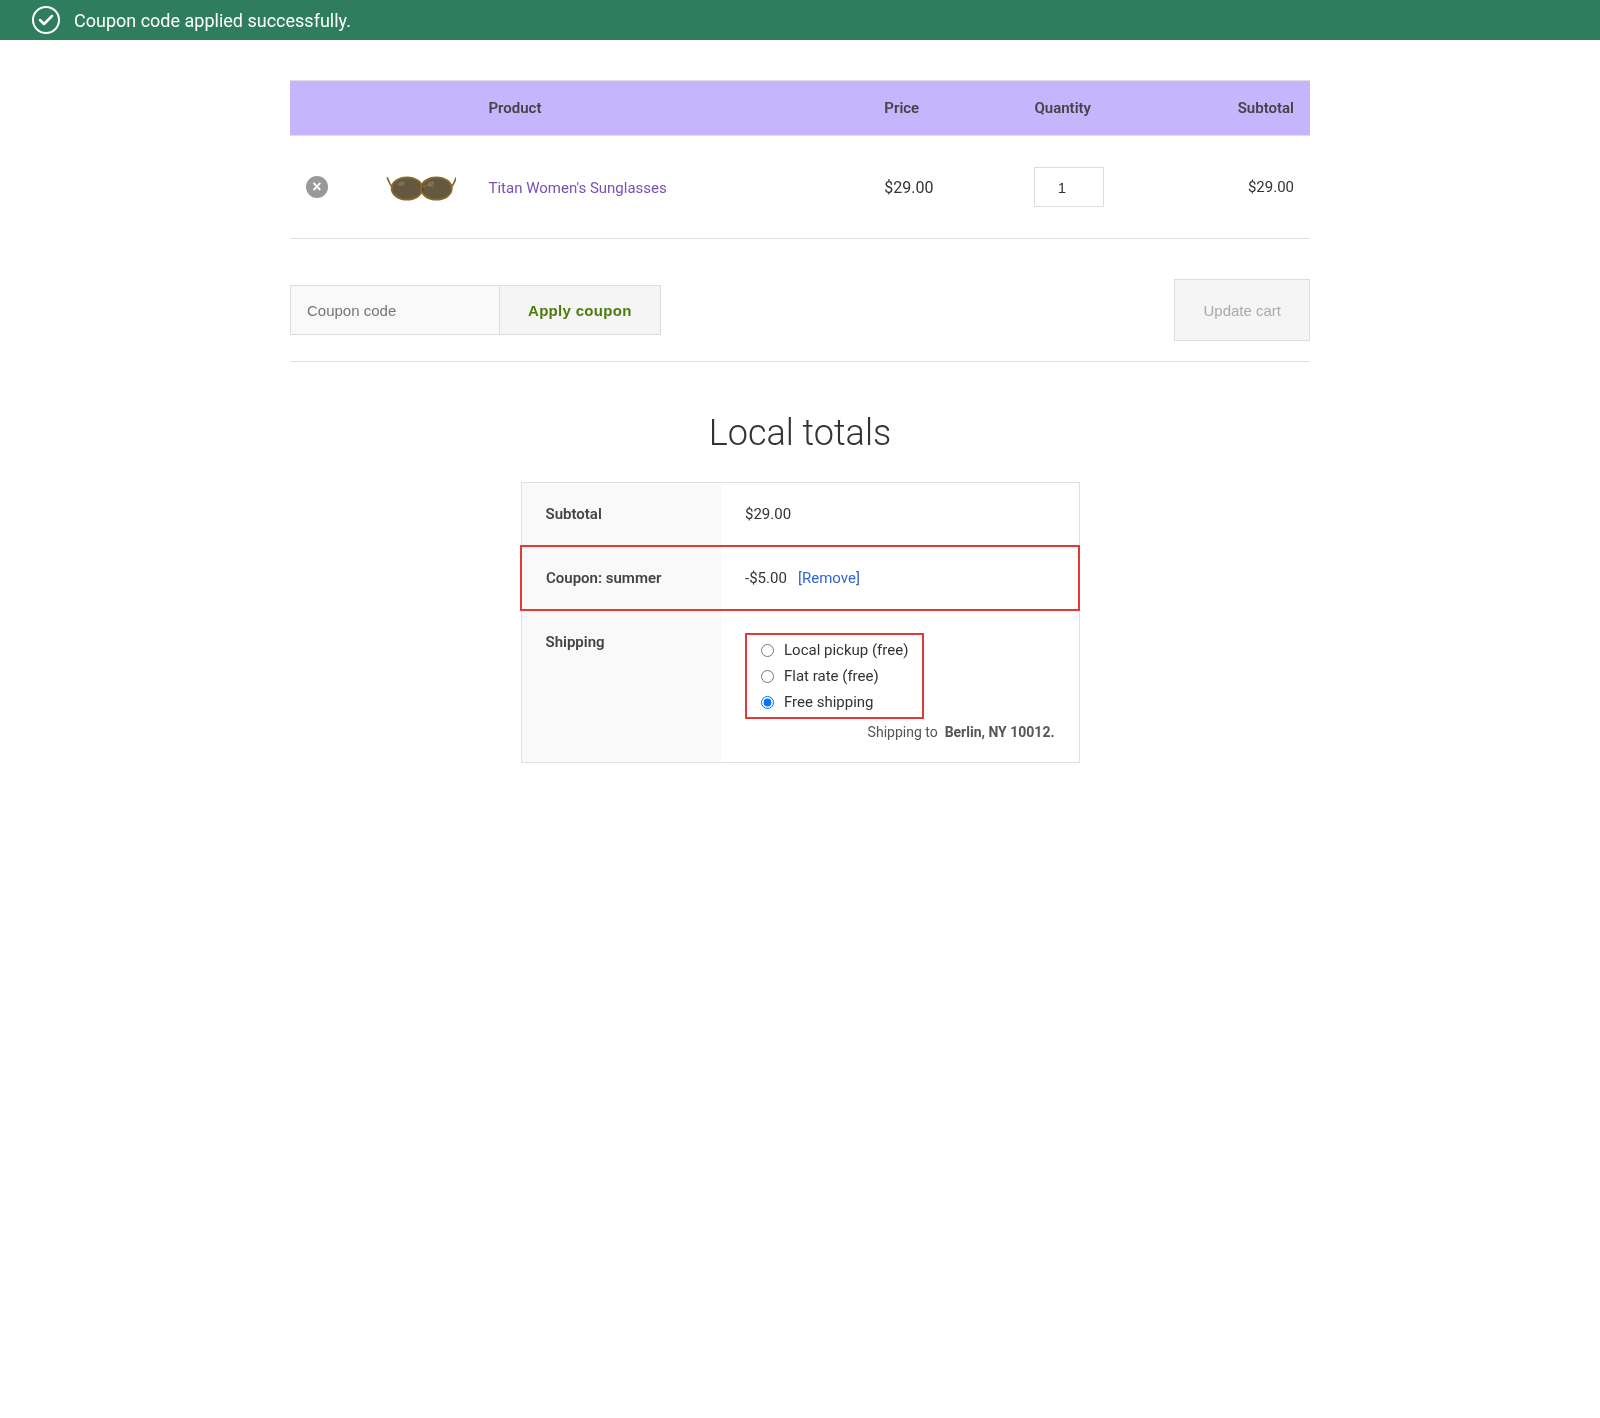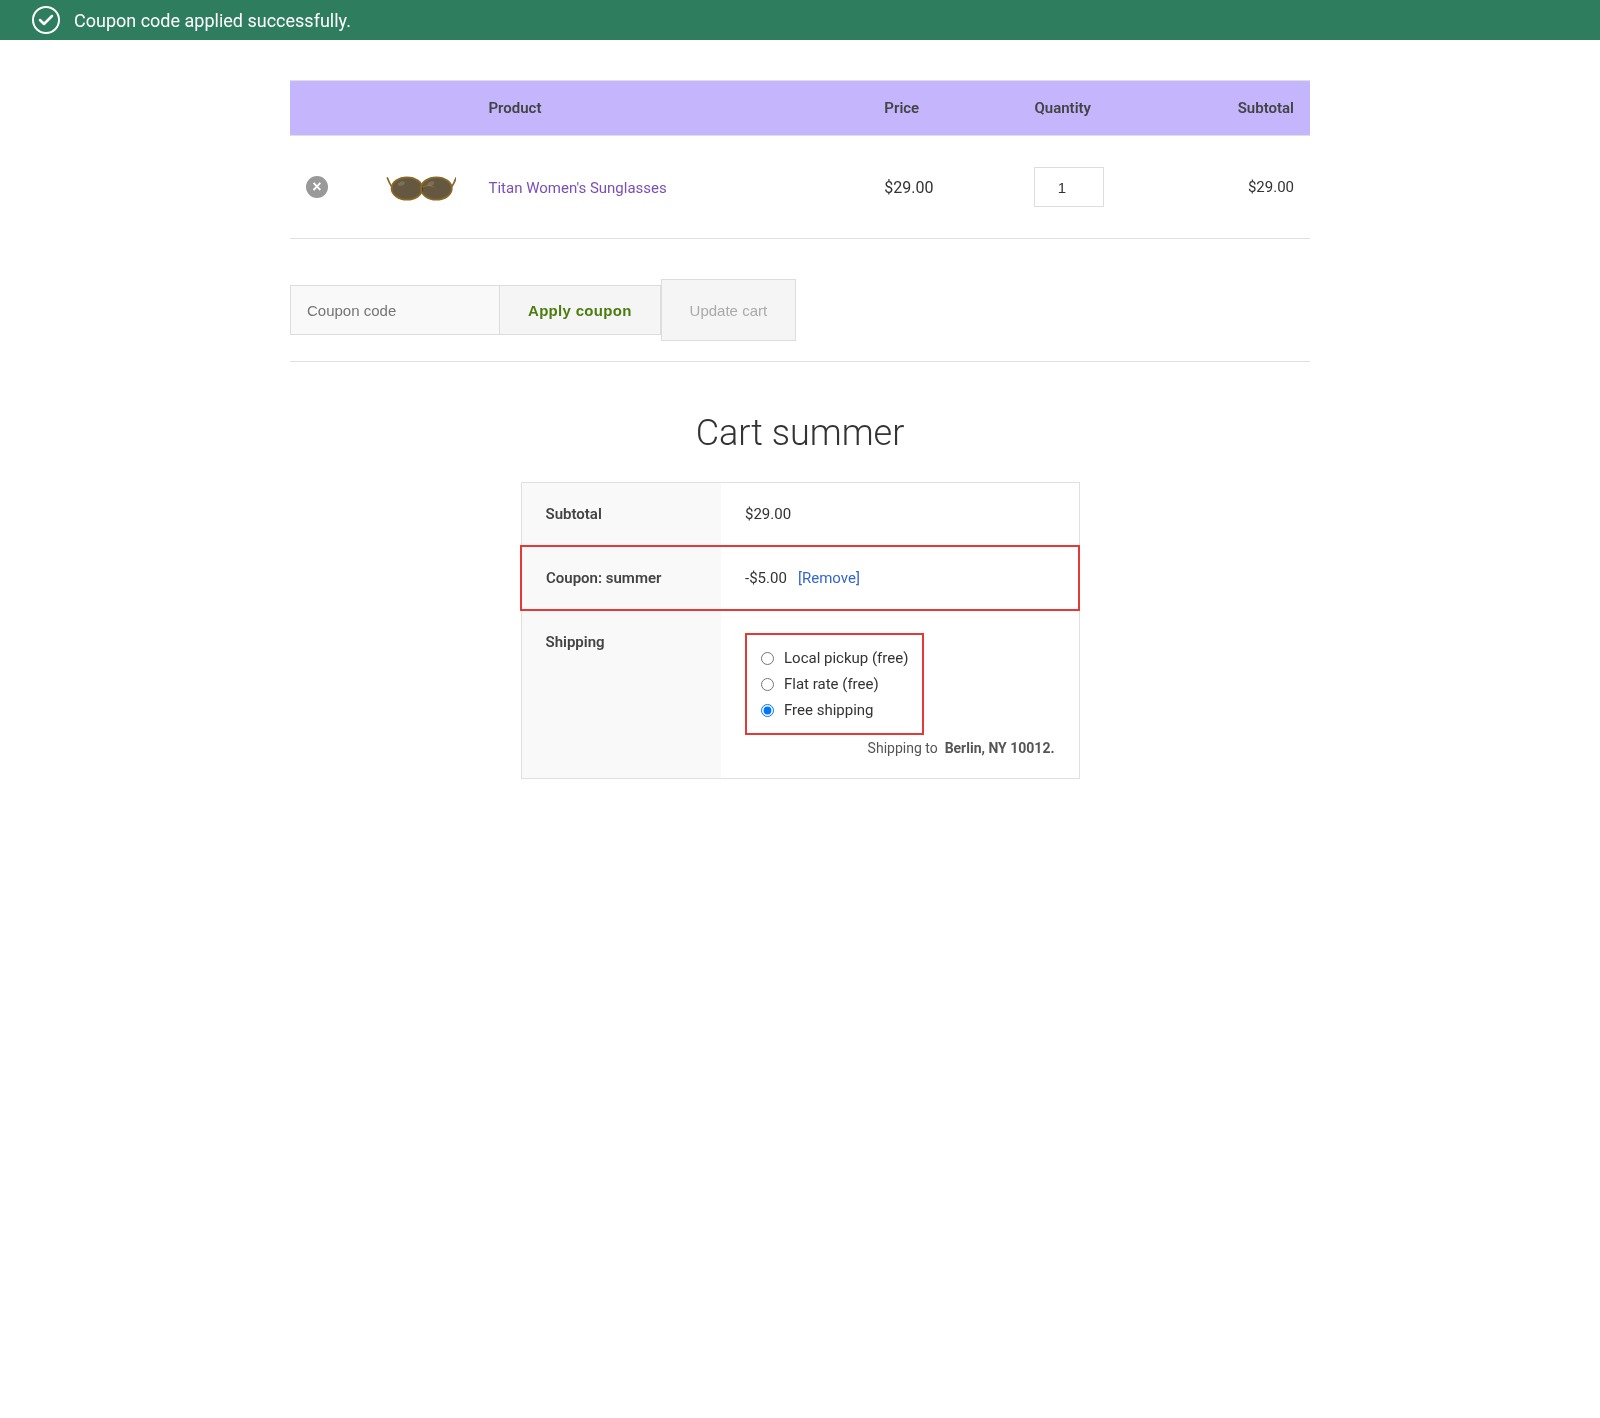--- a/index.html
+++ b/index.html
@@ -124,20 +124,21 @@
       border: 1px solid #ddd;
       text-align: center;
       font-size: 15px;
       color: #333;
       background: #fff;
     }
 
     
     .coupon-row {
       display: flex;
+      justify-content: space-between;
       align-items: center;
       padding: 10px 0 20px;
       border-bottom: 1px solid #e0e0e0;
     }
     .coupon-left {
       display: flex;
       gap: 0;
     }
     .coupon-input {
       width: 210px;
@@ -226,21 +227,21 @@
 
     .remove-link {
       color: #3366cc;
       text-decoration: none;
       font-size: 15px;
     }
 
     
     .shipping-options {
       border: 2.5px solid #e53935;
-      padding: 10px 14px;
+      padding: 2px 14px;
       display: inline-block;
       background: #fff;
     }
     .shipping-option {
       display: flex;
       align-items: center;
       gap: 10px;
       padding: 4px 0;
     }
     .shipping-option label {
@@ -333,21 +334,21 @@
 
   <div class="coupon-row">
     <div class="coupon-left">
       <input class="coupon-input" type="text" placeholder="Coupon code" style="">
       <button class="apply-coupon-btn">Apply coupon</button>
     </div>
     <button class="update-cart-btn">Update cart</button>
   </div>
 
   <div class="cart-totals-section">
-    <h2 class="cart-totals-title">Cart summer</h2>
+    <h2 class="cart-totals-title">Local totals</h2>
 
     <table class="cart-totals-table">
 
       <tbody>
           <tr>
         <th>Subtotal</th>
         <td>$29.00</td>
       </tr>
 
       <tr class="coupon-row-highlighted">

